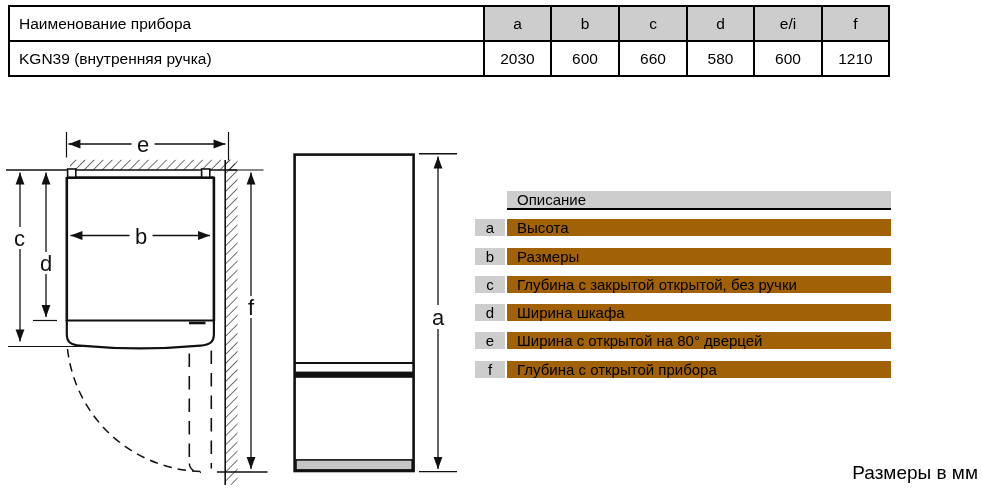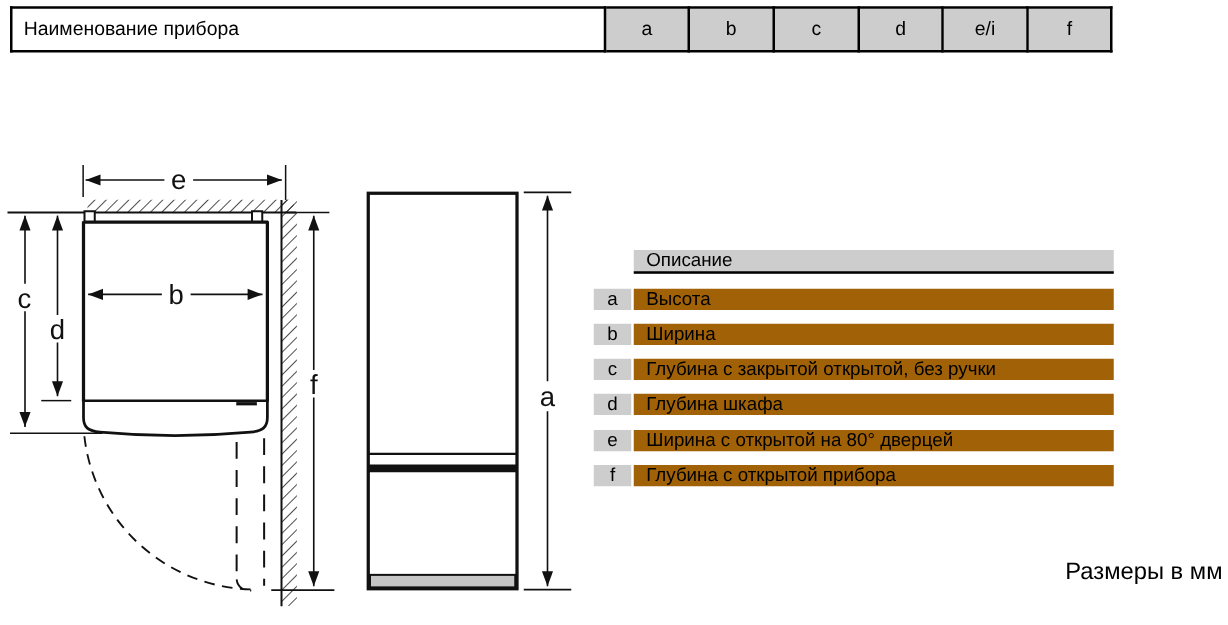--- a/index.html
+++ b/index.html
@@ -13,27 +13,27 @@
   .spec td.name{text-align:left;padding-left:9px;}
   .spec td.c{text-align:center;}
   .spec tr.hdr td.gray{background:#cdcdcd;}
 
   
   .drawing{position:absolute;left:0;top:0;width:982px;height:500px;pointer-events:none;}
   .dimlbl{font-family:"Liberation Sans", sans-serif;font-size:22px;fill:#111;text-anchor:middle;}
 
   
   .legend{position:absolute;left:475px;top:191px;width:416px;}
-  .lrow{display:flex;height:28.3px;align-items:flex-end;}
+  .lrow{display:flex;height:28.3px;align-items:flex-start;}
   .lkey{width:30px;background:#cdcdcd;display:flex;align-items:center;justify-content:center;font-size:15px;flex:0 0 30px;}
   .lrow.head .lkey{background:transparent;}
   .ldesc{flex:1;margin-left:2px;background:#a16207;display:flex;align-items:center;padding-left:10px;font-size:15px;white-space:nowrap;}
   .lrow.head .ldesc{background:#cdcdcd;border-bottom:2.5px solid #000;box-sizing:border-box;}
 
-  .units{position:absolute;top:447px;right:4px;font-size:19px;}
+  .units{position:absolute;top:462px;right:4px;font-size:19px;}
 </style>
 </head>
 <body>
 
 <div class="page">
 
   <table class="spec">
     <colgroup>
       <col style="width:475px">
         <col style="width:67px">
@@ -45,20 +45,29 @@
     </colgroup>
     <tbody>
         <tr class="hdr">
       <td class="name">Наименование прибора</td>
       <td class="c gray">a</td>
       <td class="c gray">b</td>
       <td class="c gray">c</td>
       <td class="c gray">d</td>
       <td class="c gray">e/i</td>
       <td class="c gray">f</td>
+    </tr>
+    <tr>
+      <td class="name">KGN39 (внутренняя ручка)</td>
+      <td class="c">2030</td>
+      <td class="c">600</td>
+      <td class="c">660</td>
+      <td class="c">580</td>
+      <td class="c">600</td>
+      <td class="c">1210</td>
     </tr>
   </tbody>
     </table>
 
   <svg class="drawing" viewBox="0 0 982 500">
     <defs>
       <marker id="arr" viewBox="0 0 12 10" refX="11.5" refY="5" markerWidth="13" markerHeight="11" orient="auto-start-reverse" markerUnits="userSpaceOnUse">
         <path d="M0.5,0.9 L11.5,5 L0.5,9.1 Z" fill="#111"></path>
       </marker>
       <pattern id="hatch" patternUnits="userSpaceOnUse" width="6.4" height="6.4" patternTransform="rotate(45)">
@@ -140,29 +149,29 @@
     <div class="lrow head">
       <div class="lkey"></div>
       <div class="ldesc">Описание</div>
     </div>
     <div class="lrow">
       <div class="lkey">a</div>
       <div class="ldesc">Высота</div>
     </div>
     <div class="lrow">
       <div class="lkey">b</div>
-      <div class="ldesc">Ширина</div>
+      <div class="ldesc">Размеры</div>
     </div>
     <div class="lrow">
       <div class="lkey">c</div>
       <div class="ldesc">Глубина с закрытой открытой, без ручки</div>
     </div>
     <div class="lrow">
       <div class="lkey">d</div>
-      <div class="ldesc">Глубина шкафа</div>
+      <div class="ldesc">Ширина шкафа</div>
     </div>
     <div class="lrow">
       <div class="lkey">e</div>
       <div class="ldesc">Ширина с открытой на 80° дверцей</div>
     </div>
     <div class="lrow">
       <div class="lkey">f</div>
       <div class="ldesc">Глубина с открытой прибора</div>
     </div>
   </div>

